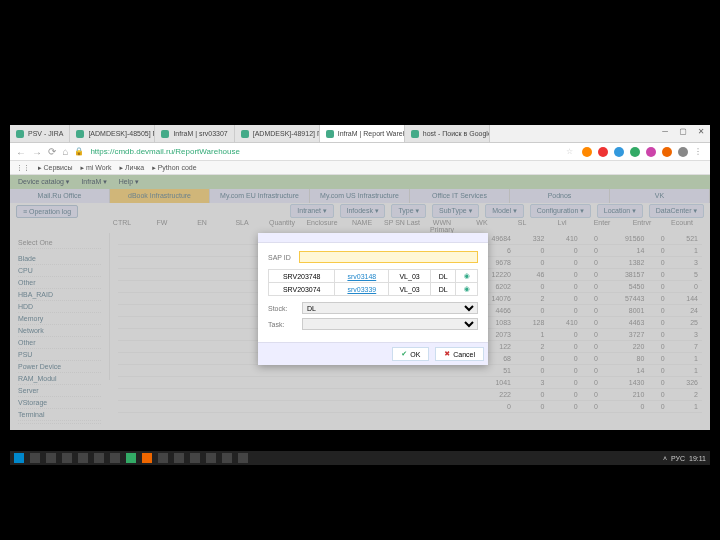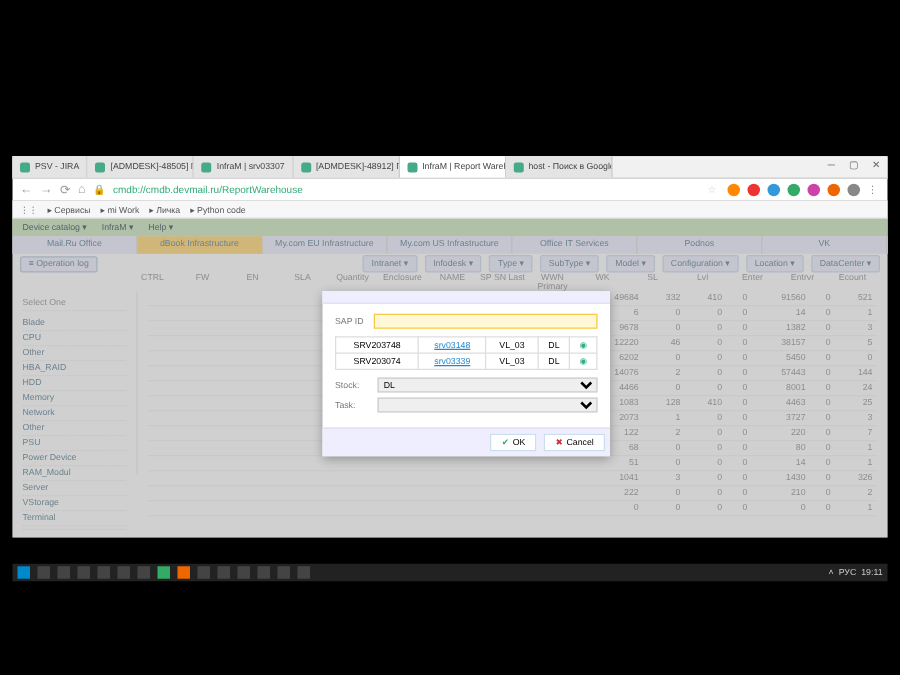--- a/index.html
+++ b/index.html
@@ -82,21 +82,21 @@
         <span class="fav"></span>
         <span>host - Поиск в Google</span>
       </div>
     </div>
   <div class="addr">
     <span class="navbtn">←</span>
     <span class="navbtn">→</span>
     <span class="navbtn">⟳</span>
     <span class="navbtn">⌂</span>
     <span style="color:#3a7">🔒</span>
-    <span class="url">cmdb://cmdb.devmail.ru/ReportWarehouse</span>
+    <span class="url">https://cmdb.devmail.ru/ReportWarehouse</span>
     <div class="ext">
       <span style="color:#ccc">☆</span>
       <span style="background:#f80"></span>
       <span style="background:#e33"></span>
       <span style="background:#39d"></span>
       <span style="background:#3a6"></span>
       <span style="background:#c4a"></span>
       <span style="background:#e60"></span>
       <span style="background:#888"></span>
       <span style="color:#888">⋮</span>

